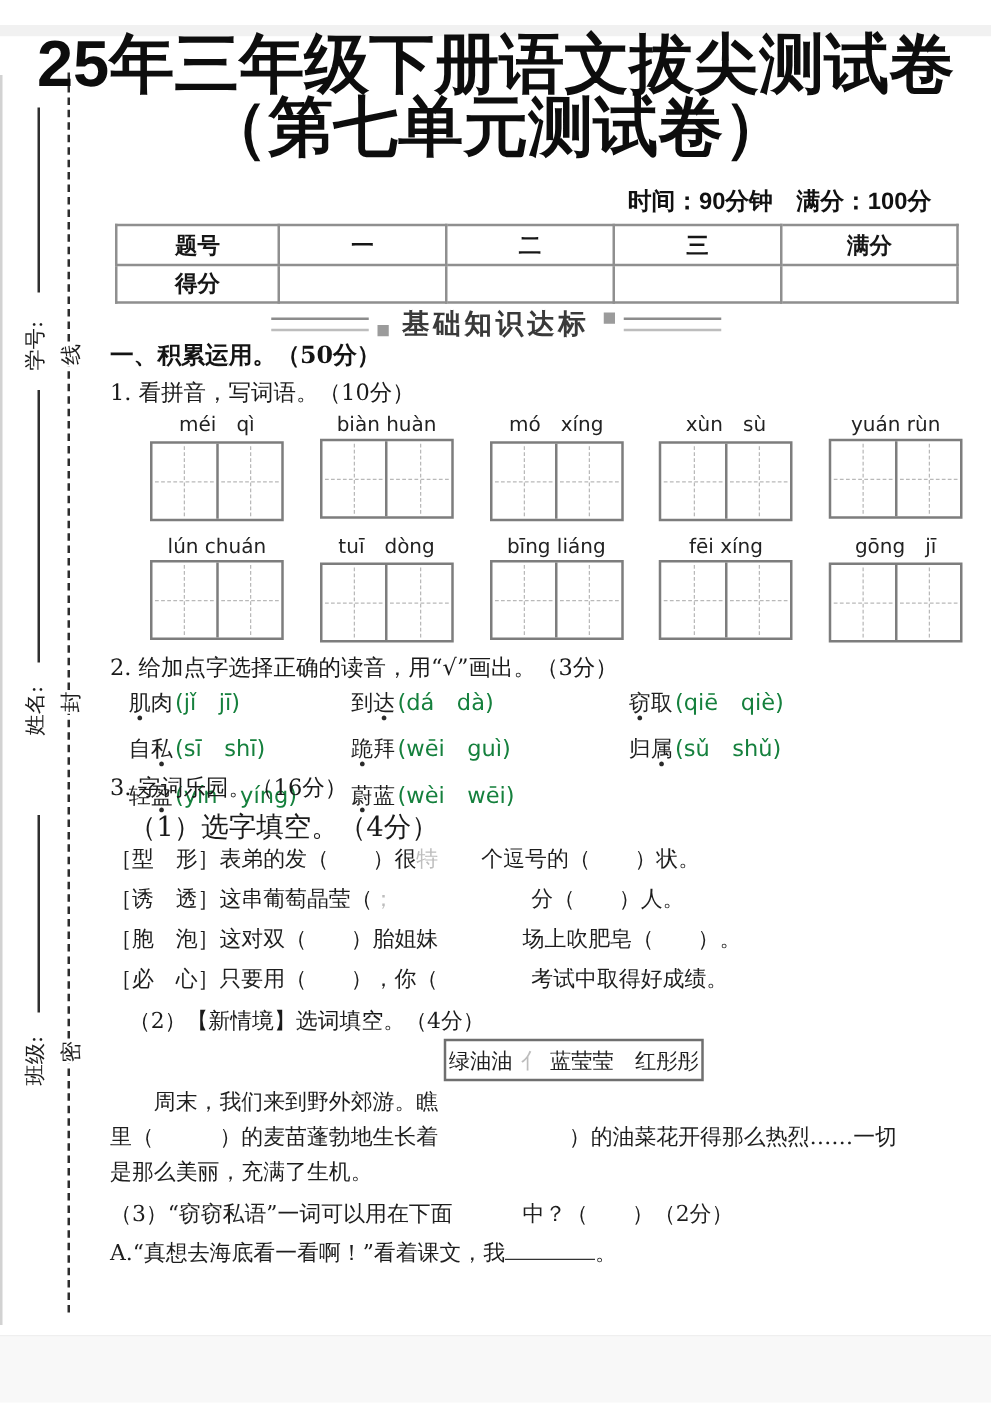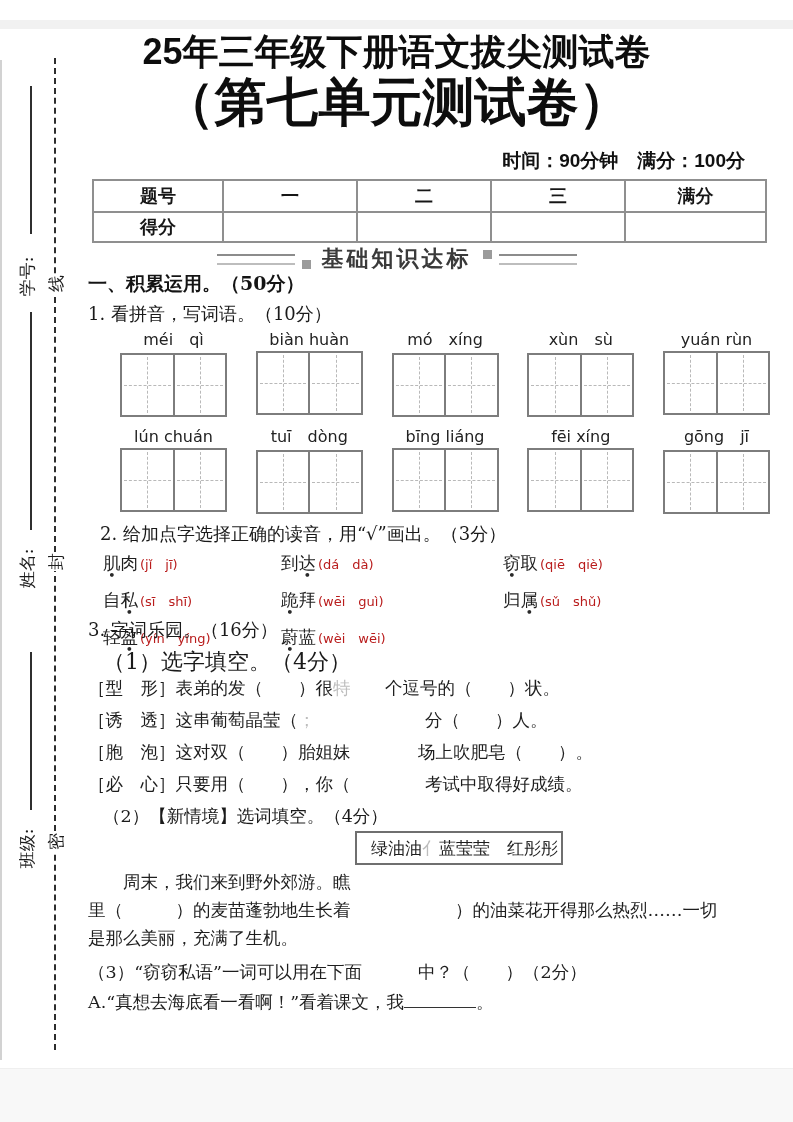--- a/index.html
+++ b/index.html
@@ -21,21 +21,21 @@
                font-family:"DejaVu Serif",serif;}
   .lab-xuehao{left:2px;top:240px;width:52px;height:72px;}
   .lab-xingming{left:2px;top:532px;width:52px;height:72px;}
   .lab-banji{left:2px;top:812px;width:52px;height:72px;}
   .sealch{width:28px;height:30px;left:42px;}
   .sealch .vtxt{background:#fff;padding:3px 1px;}
   .ch-xian{top:268px;} .ch-feng{top:546px;} .ch-mi{top:826px;}
 
   
   .doc-title1{left:0;top:26px;width:100%;text-align:center;font-family:"Liberation Sans",sans-serif;
-              font-weight:800;font-size:36px;line-height:52px;color:#0d0d0d;letter-spacing:0;}
+              font-weight:800;font-size:52px;line-height:52px;color:#0d0d0d;letter-spacing:0;}
   .doc-title2{left:0;top:78px;width:100%;text-align:center;font-family:"Liberation Sans",sans-serif;
               font-weight:800;font-size:52px;line-height:48px;color:#0d0d0d;}
   .meta{right:48px;top:148px;font-family:"Liberation Sans",sans-serif;font-weight:700;
         font-size:19px;color:#111;}
 
   
   table.score{left:92px;top:179px;position:absolute;border-collapse:collapse;table-layout:fixed;}
   table.score td{border:2px solid #8f8f8f;text-align:center;vertical-align:middle;
                  font-family:"Liberation Sans",sans-serif;font-weight:700;font-size:18px;color:#161616;}
   table.score tr.r1 td{height:28px;} table.score tr.r2 td{height:26px;}
@@ -44,21 +44,21 @@
   .banner{left:0;top:244px;width:100%;display:flex;align-items:center;justify-content:center;gap:7px;}
   .b-line{width:78px;height:7px;border-top:2px solid #8c8c8c;border-bottom:2px solid #bdbdbd;}
   .b-sq{width:9px;height:9px;background:#9b9b9b;}
   .b-sq.lo{margin-top:10px;} .b-sq.hi{margin-bottom:10px;}
   .b-text{font-family:"Liberation Sans",sans-serif;font-weight:800;font-size:22px;color:#3a3a3a;
           letter-spacing:3px;margin:0 4px;}
 
   
   .h-part{left:88px;top:271px;font-size:19px;font-weight:700;color:#141414;}
   .h-q{font-size:18px;color:#1a1a1a;}
-  .h-q1{left:88px;top:302px;} .h-q2{left:100px;top:522px;} .h-q3{left:88px;top:618px;}
+  .h-q1{left:88px;top:302px;} .h-q2{left:88px;top:522px;} .h-q3{left:88px;top:618px;}
   .h-sub1{left:103px;top:647px;font-size:22px;} .h-sub2{left:103px;top:804px;font-size:17.5px;}
 
   
   .prow{left:96px;width:650px;display:flex;justify-content:space-between;padding-left:24px;}
   .prow1{top:330px;} .prow2{top:427px;}
   .pgroup{width:107px;display:flex;flex-direction:column;}
   .pinyin{text-align:center;font-family:"DejaVu Sans",sans-serif;font-size:16px;color:#222;
           margin-bottom:2px;white-space:nowrap;}
   .pbox{display:flex;border:2px solid #7d7d7d;height:60px;background:#fff;}
   .pcell{flex:1;position:relative;}
@@ -66,32 +66,32 @@
   .pcell::before{content:"";position:absolute;left:50%;top:2px;bottom:2px;border-left:1px dashed #b9b9b9;}
   .pcell::after{content:"";position:absolute;top:50%;left:2px;right:2px;border-top:1px dashed #b9b9b9;}
 
   
   .q2grid{left:103px;top:551px;width:642px;display:grid;grid-template-columns:178px 222px auto;
           row-gap:13px;}
   .q2item{height:24px;line-height:24px;font-size:17.5px;white-space:nowrap;}
   .zi{position:relative;display:inline-block;}
   .zi.dotted::after{content:"•";position:absolute;left:50%;transform:translateX(-50%);
                     bottom:-13px;font-size:13px;color:#2a2a2a;}
-  .opts{font-family:"DejaVu Sans",sans-serif;font-size:13px;margin-left:2px;color:#b91c1c;}
+  .opts{font-family:"DejaVu Sans",sans-serif;font-size:18px;margin-left:2px;color:#15803d;}
 
   
   .fill-lines{left:88px;top:672px;width:672px;}
   .fill-line{position:relative;height:32px;line-height:32px;font-size:17.5px;white-space:nowrap;}
   .seg-right{position:absolute;top:0;}
   .fl1 .seg-right{left:297px;} .fl2 .seg-right{left:337px;}
   .fl3 .seg-right{left:330px;} .fl4 .seg-right{left:337px;}
   .ghost{color:#bdbdbd;}
 
   .wordbank{left:355px;top:831px;width:208px;height:34px;border:2px solid #6f6f6f;display:flex;
-            align-items:center;justify-content:space-between;padding:0 14px;box-sizing:border-box;
+            align-items:center;justify-content:space-between;padding:0 2px;box-sizing:border-box;
             font-size:17px;white-space:nowrap;}
   .para{left:88px;top:868px;width:680px;}
   .para-line{position:relative;height:28px;line-height:28px;font-size:17.5px;white-space:nowrap;}
   .pl1 .seg-right{left:367px;} .pl2 .seg-right{left:367px;}
 
   .q33{left:88px;top:958px;width:672px;position:absolute;height:28px;line-height:28px;
        font-size:17.5px;white-space:nowrap;}
   .q33 .seg-right{left:330px;}
   .optA{left:88px;top:990px;font-size:17.5px;white-space:nowrap;}
   .blank{display:inline-block;width:72px;border-bottom:1.5px solid #333;height:14px;}

